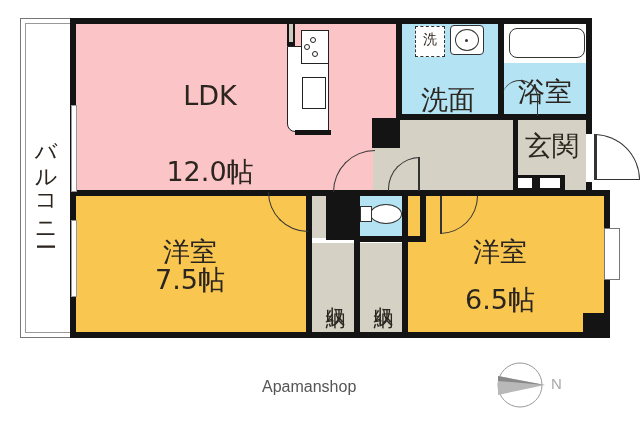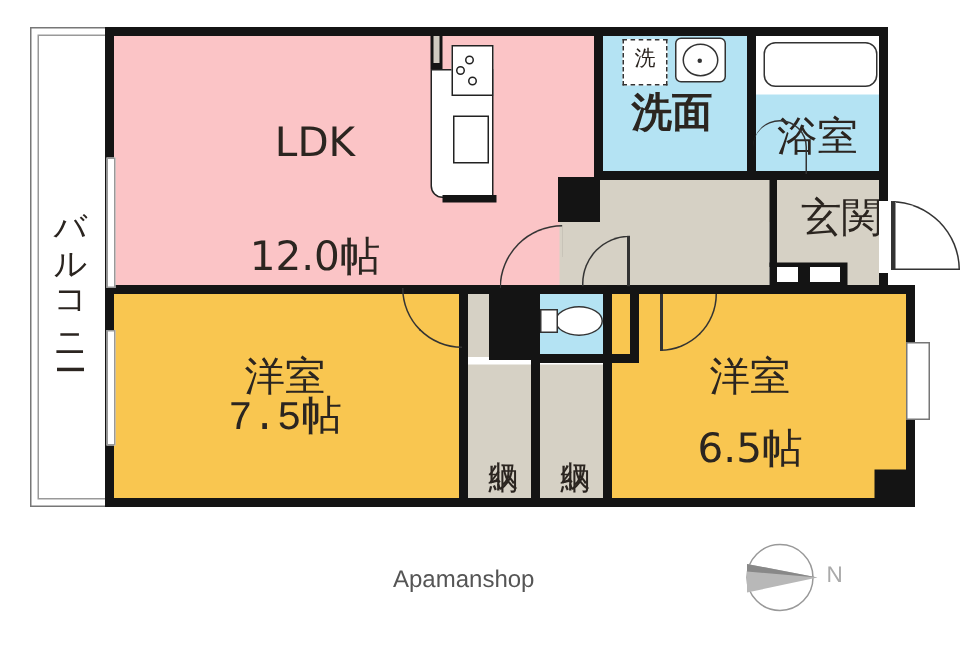--- a/index.html
+++ b/index.html
@@ -34,41 +34,41 @@
 <div class="wall" style="left:287px;top:20px;width:8px;height:26px;"></div>
 <div class="abs" style="left:289px;top:24px;width:4px;height:18px;background:#cfcac0;"></div>
 <div class="wall" style="left:295px;top:130px;width:36px;height:5px;"></div>
 
 <div class="abs" style="left:398px;top:22px;width:102px;height:95px;background:#b4e3f3;"></div>
 <div class="abs" style="left:415px;top:26px;width:30px;height:31px;border:1.5px dashed #333;background:#fff;"></div>
 <div class="label" style="left:415px;top:31px;width:30px;font-size:14px;">洗</div>
 <div class="abs" style="left:450px;top:25px;width:34px;height:30px;border:1.5px solid #333;border-radius:4px;background:#fff;"></div>
 <div class="abs" style="left:455px;top:29px;width:24px;height:22px;border:1.2px solid #333;border-radius:50%;"></div>
 <div class="abs" style="left:465px;top:39px;width:3px;height:3px;background:#333;border-radius:50%;"></div>
-<div class="label room-label-lg" style="left:413px;top:60px;width:70px;font-weight:bold;">洗面</div>
+<div class="label room-label-lg" style="left:413px;top:84px;width:70px;">洗面</div>
 
 <div class="abs" style="left:502px;top:22px;width:88px;height:95px;background:#b4e3f3;"></div>
 <div class="abs" style="left:503px;top:22px;width:85px;height:41px;background:#fff;"></div>
 <div class="abs" style="left:509px;top:28px;width:76px;height:30px;border:1.5px solid #333;border-radius:8px;"></div>
 <div class="label room-label-lg" style="left:510px;top:76px;width:70px;">浴室</div>
 
 <div class="abs" style="left:373px;top:120px;width:140px;height:70px;background:#d6d1c5;"></div>
 <div class="abs" style="left:398px;top:118px;width:120px;height:30px;background:#d6d1c5;"></div>
 
 <div class="abs" style="left:516px;top:120px;width:72px;height:70px;background:#d6d1c5;"></div>
-<div class="label room-label-lg" style="left:516px;top:130px;width:72px;text-align:right;">玄関</div>
+<div class="label room-label-lg" style="left:516px;top:130px;width:72px;">玄関</div>
 <div class="abs" style="left:513px;top:175px;width:52px;height:17px;background:#141414;"></div>
 <div class="abs" style="left:518px;top:178px;width:14px;height:10px;background:#fff;"></div>
 <div class="abs" style="left:540px;top:178px;width:20px;height:10px;background:#fff;"></div>
 
 <div class="abs" style="left:594px;top:134px;width:46px;height:46px;border:1.5px solid #333;border-left:3px solid #333;border-radius:0 46px 0 0;background:#fff;"></div>
 
 <div class="abs" style="left:74px;top:195px;width:234px;height:140px;background:#f9c650;"></div>
 <div class="label room-label-lg" style="left:150px;top:236px;width:80px;">洋室</div>
-<div class="label room-label-lg" style="left:140px;top:264px;width:100px;font-family:Liberation Mono, monospace;">7.5帖</div>
+<div class="label room-label-lg" style="left:140px;top:264px;width:100px;">7.5帖</div>
 
 <div class="abs" style="left:312px;top:243px;width:42px;height:90px;background:#d6d1c5;"></div>
 <div class="label vtext" style="left:322px;top:258px;width:26px;height:70px;font-size:20px;">収納</div>
 <div class="abs" style="left:360px;top:243px;width:42px;height:90px;background:#d6d1c5;"></div>
 <div class="label vtext" style="left:370px;top:258px;width:26px;height:70px;font-size:20px;">収納</div>
 
 <div class="abs" style="left:312px;top:196px;width:14px;height:42px;background:#d6d1c5;"></div>
 <div class="abs" style="left:333px;top:190px;width:20px;height:18px;background:#d6d1c5;"></div>
 
 <div class="abs" style="left:358px;top:196px;width:62px;height:41px;background:#b4e3f3;"></div>

